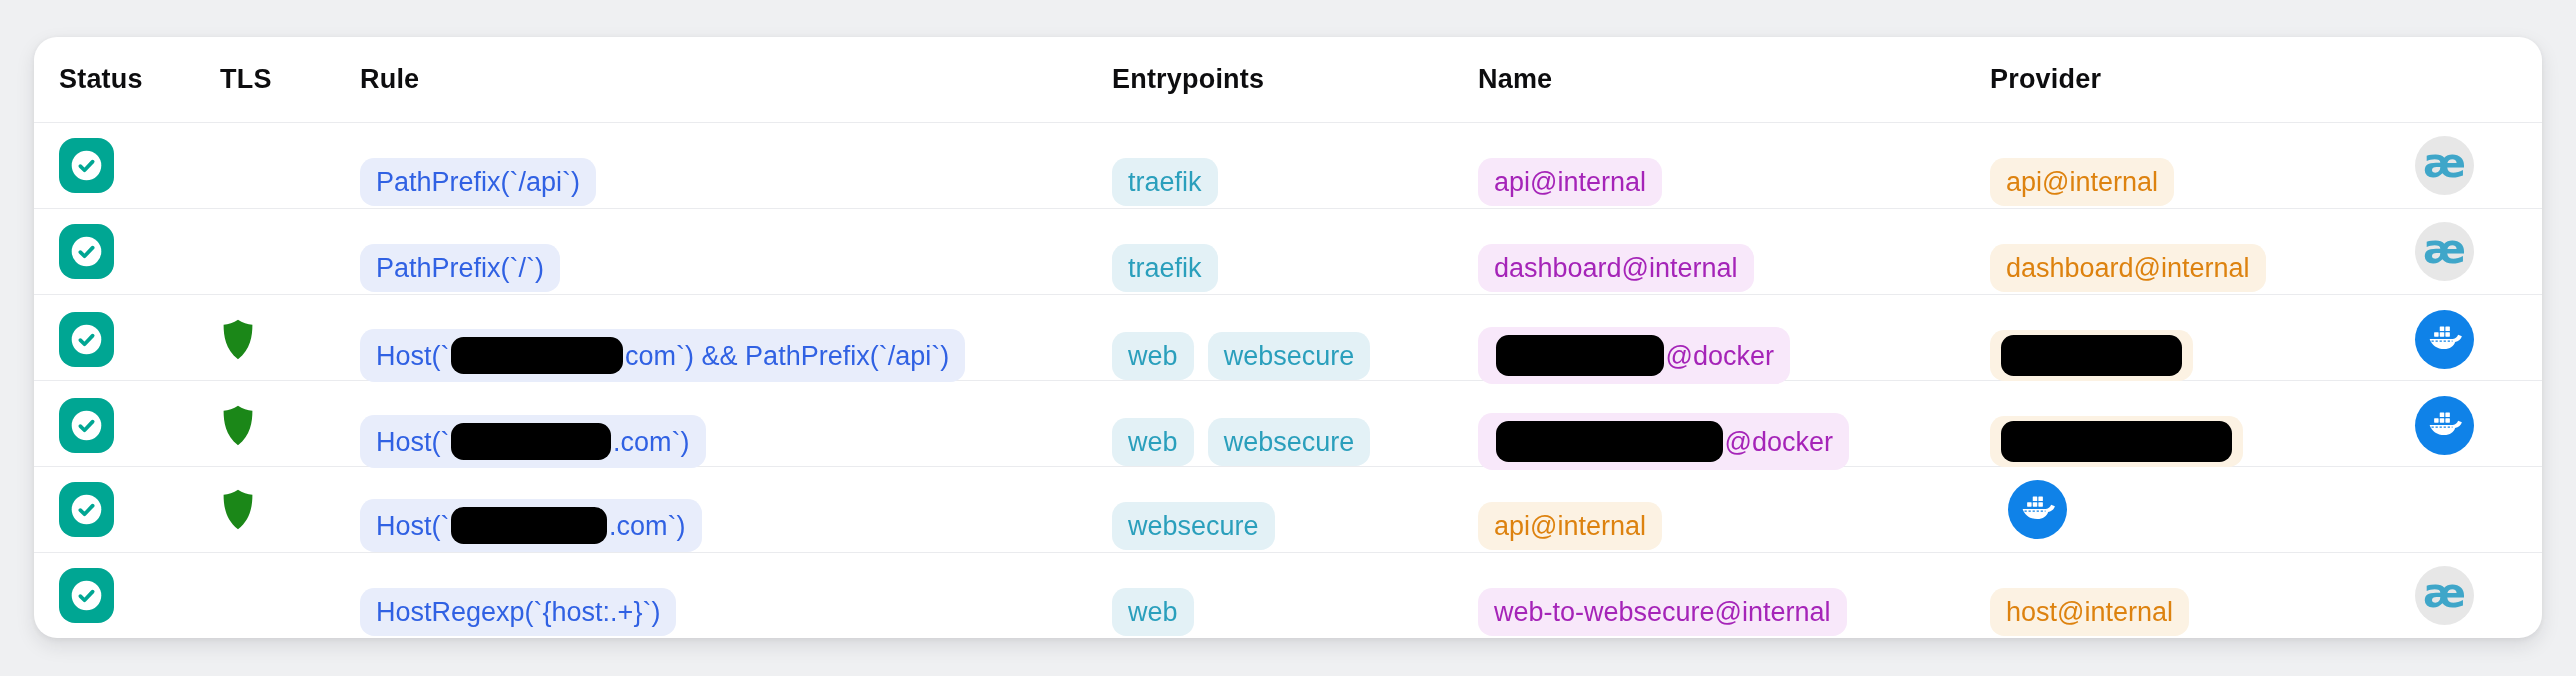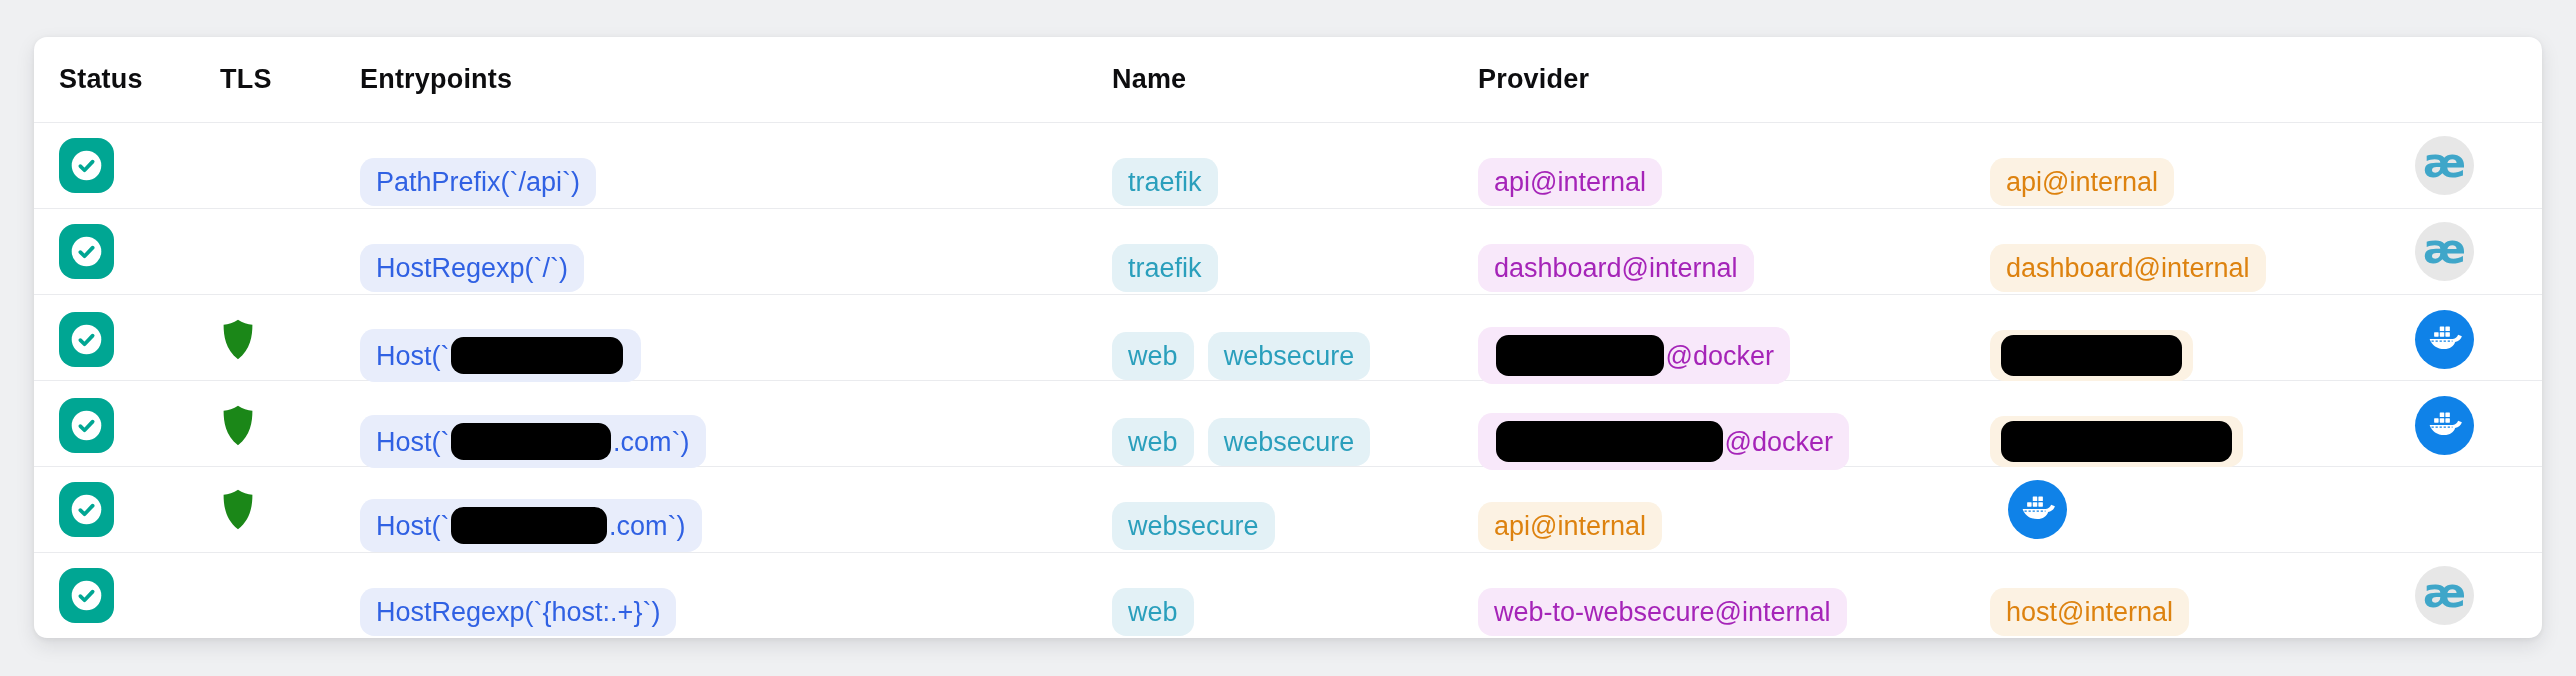--- a/index.html
+++ b/index.html
@@ -7,21 +7,21 @@
   body {
     font-family: "Liberation Sans", sans-serif;
     background: var(--page-bg, #eff0f2);
     position: relative;
     overflow: hidden;
   }
   .card {
     position:absolute; left:34px; top:37px;
     width:2508px; height:601px;
     background:#ffffff;
-    border-radius:13px;
+    border-radius:23px;
     box-shadow:0 7.1px 19.6px rgba(30,30,40,.10), 0 1.8px 5.3px rgba(30,30,40,.06);
     overflow:hidden;
   }
   .row {
     display:grid;
     grid-template-columns: 161px 140px 752px 366px 512px 407px auto;
     align-items:center;
     height:86px;
   }
   .row.header { height:85px; }
@@ -79,20 +79,21 @@
   }
   .ep-group { display:flex; gap:14.2px;text-align:right; }
 </style>
 </head>
 <body>
 
 <div class="card">
   <div class="row header">
     <div class="cell th">Status</div>
     <div class="cell th">TLS</div>
+    <div class="cell th">Rule</div>
     <div class="cell th">Entrypoints</div>
     <div class="cell th">Name</div>
     <div class="cell th">Provider</div>
   </div>
   <div id="rows">
       <div class="row body-row">
         <div class="cell">
           <span class="status-badge">
             <svg width="37" height="37" viewBox="0 0 24 24">
               <circle cx="12" cy="12" r="9.6" fill="#ffffff"></circle>
@@ -132,21 +133,21 @@
           <span class="status-badge">
             <svg width="37" height="37" viewBox="0 0 24 24">
               <circle cx="12" cy="12" r="9.6" fill="#ffffff"></circle>
               <path d="M8 12.4l2.7 2.7 5.3-5.6" fill="none" stroke="#00a693" stroke-width="2.4" stroke-linecap="round" stroke-linejoin="round"></path>
             </svg>
           </span>
         </div>
         <div class="cell"></div>
         <div class="cell">
           <span class="chip rule">
-            <span>HostRegexp(`/`)</span>
+            <span>PathPrefix(`/`)</span>
           </span>
         </div>
         <div class="cell">
           <span class="ep-group">
             <span class="chip entry">traefik</span>
           </span>
         </div>
         <div class="cell">
           <span class="chip name">
             <span>dashboard@internal</span>
@@ -174,20 +175,21 @@
         </div>
         <div class="cell">
           <svg class="shield" width="36" height="43" viewBox="0 0 24 28">
             <path d="M12 0.8 C14.8 2.8 18.6 3.9 21.6 4.1 C21.6 11.5 20.4 20.6 12 27.2 C3.6 20.6 2.4 11.5 2.4 4.1 C5.4 3.9 9.2 2.8 12 0.8 Z" fill="#1b8718"></path>
           </svg>
         </div>
         <div class="cell">
           <span class="chip rule">
             <span>Host(`</span>
             <span class="redaction" style="width: 172px; height: 37px;"></span>
+            <span>com`) &amp;&amp; PathPrefix(`/api`)</span>
           </span>
         </div>
         <div class="cell">
           <span class="ep-group">
             <span class="chip entry">web</span>
             <span class="chip entry">websecure</span>
           </span>
         </div>
         <div class="cell">
           <span class="chip name">

